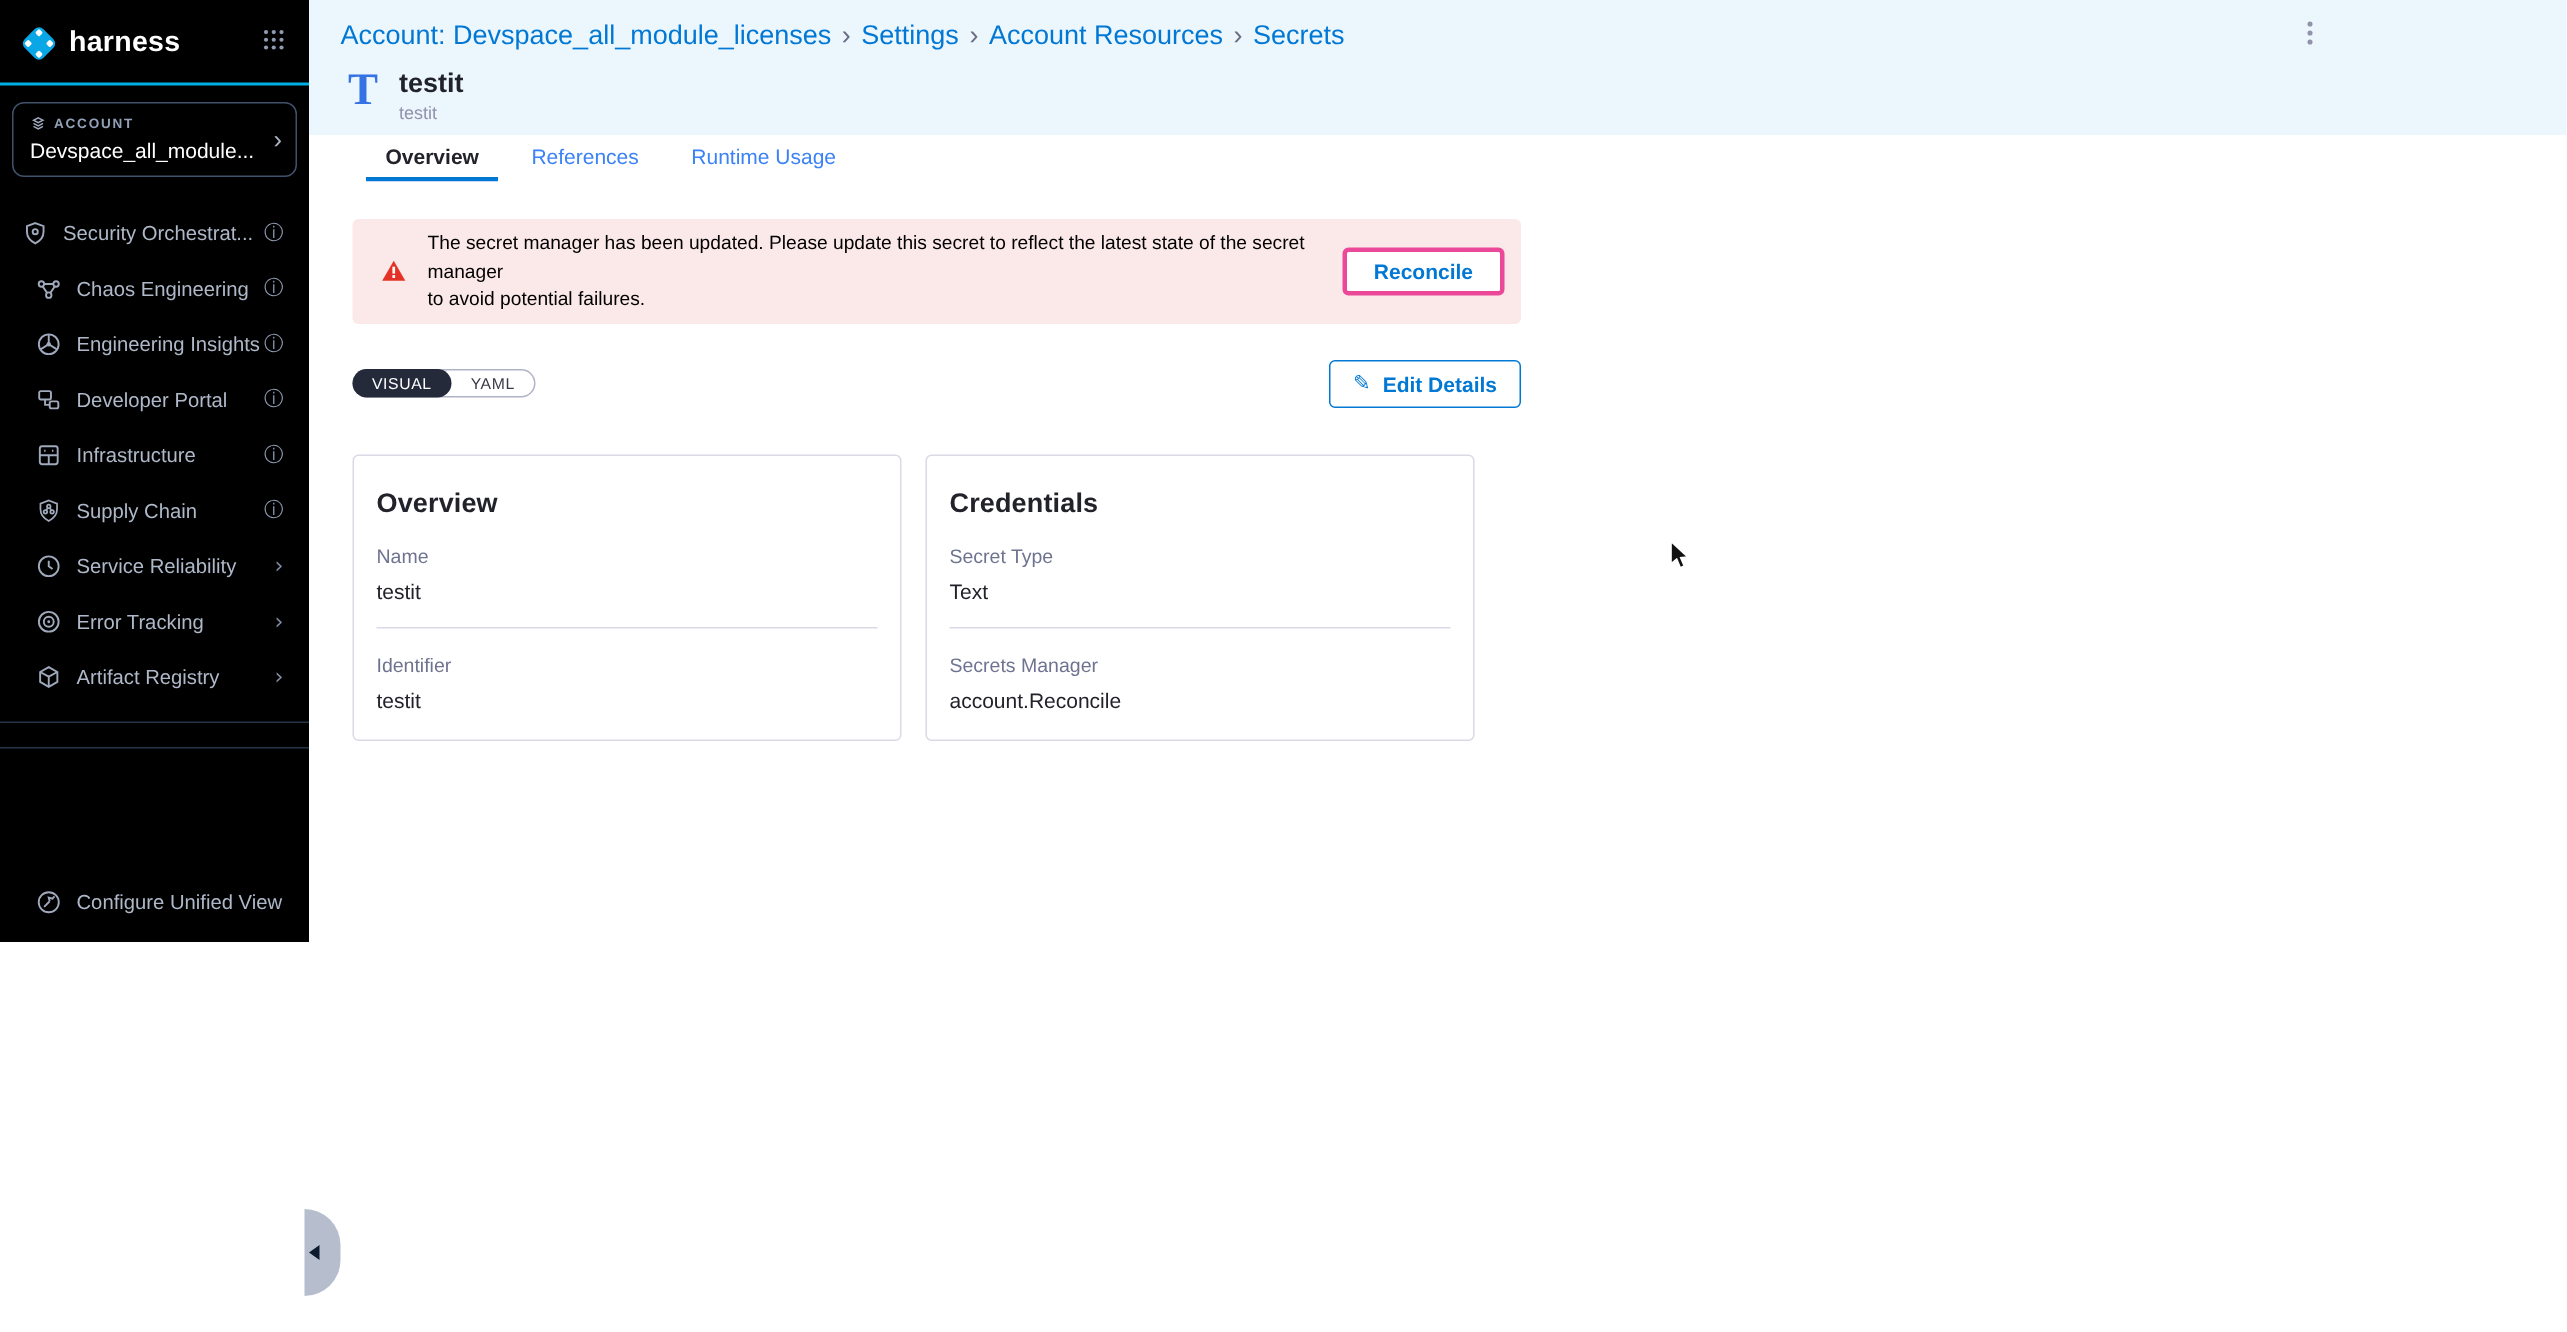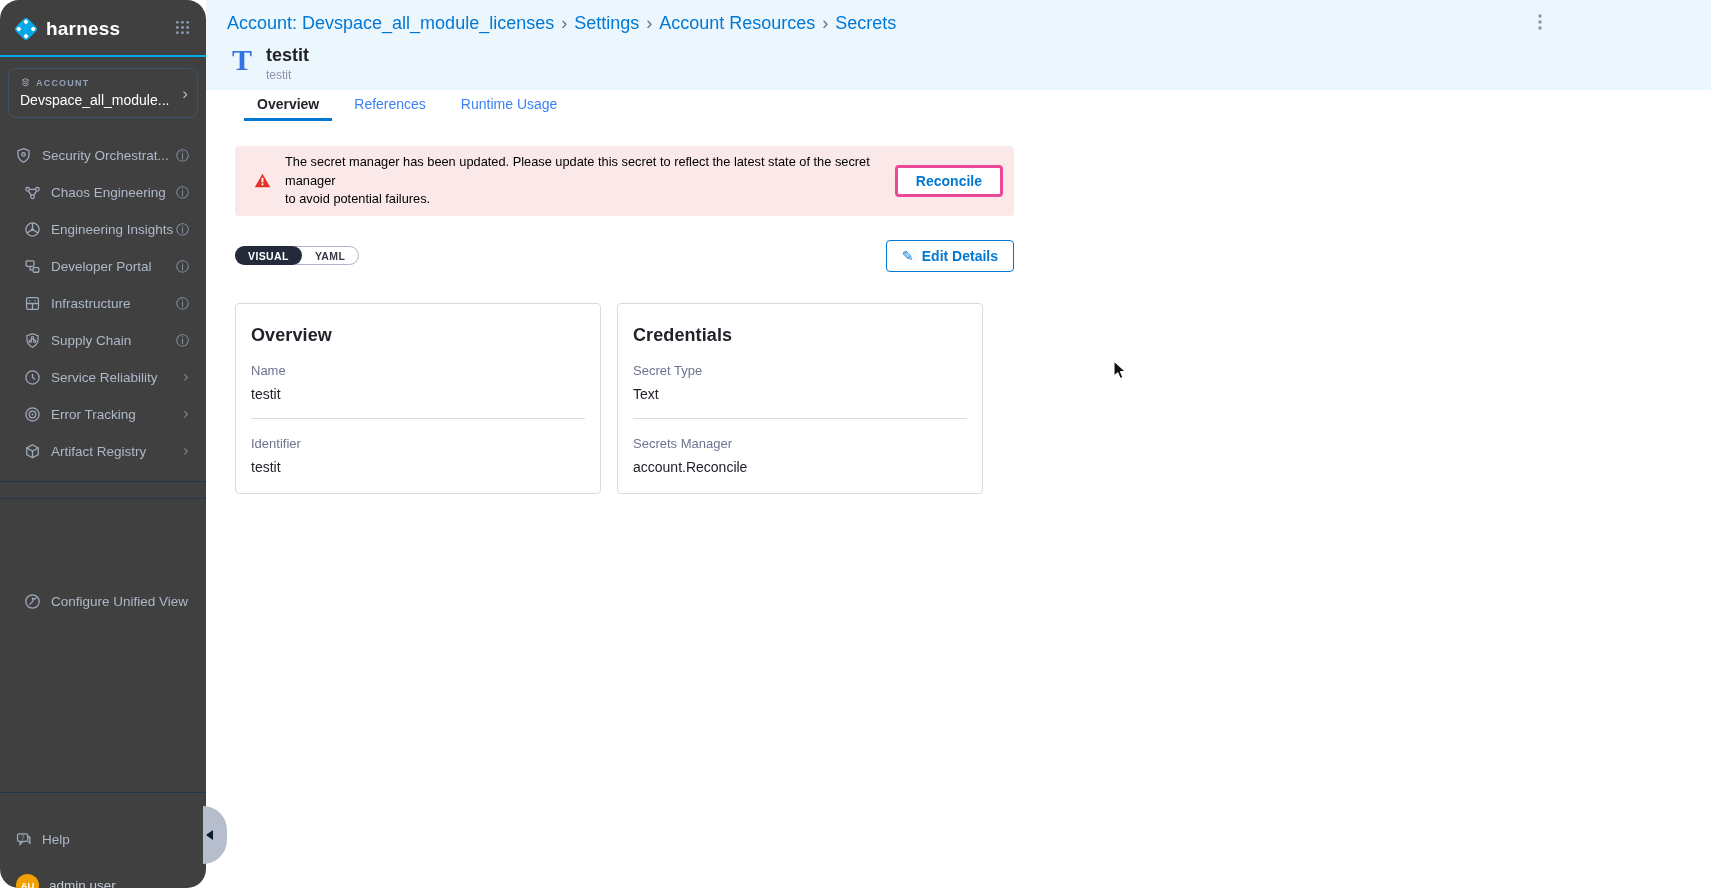--- a/index.html
+++ b/index.html
@@ -1,26 +1,26 @@
 <!DOCTYPE html>
 <html><head>
 <meta charset="utf-8">
 <style>
   * { margin:0; padding:0; box-sizing:border-box; }
   html,body { width:1711px; height:888px; overflow:hidden; }
   body { font-family:"Liberation Sans","DejaVu Sans",sans-serif; display:flex; background:#fff; position:relative; }
 
   
-  .sidebar { width:206px; height:888px; background:#404040; flex-shrink:0; position:relative; overflow:hidden; color:#aeb8c8;border-radius:19px; }
+  .sidebar { width:206px; height:628px; background:#000000; flex-shrink:0; position:relative; overflow:hidden; color:#aeb8c8; }
   .logo-row { display:flex; align-items:center; padding:16px 16px 13px 13px; }
   .logo-text { color:#fff; font-size:19px; font-weight:700; margin-left:7px; letter-spacing:.2px; }
   .apps-grid { margin-left:auto; color:#8f9bb3; cursor:pointer; }
   .teal-rule { height:2px; background:#00ade4; }
   .account-card { margin:11px 8px 0 8px; border:1px solid #40526b; border-radius:8px; padding:8px 26px 9px 11px; position:relative; cursor:pointer; }
-  .account-label { font-size:9px; letter-spacing:1.2px; color:#93a1b8; display:flex; align-items:center; gap:5px; font-weight:700; }
+  .account-label { font-size:9px; letter-spacing:1.2px; color:#93a1b8; display:flex; gap:5px; font-weight:700; }
   .account-name { color:#fff; font-size:14px; margin-top:4px; white-space:nowrap; overflow:hidden; }
   .account-chevron { position:absolute; right:9px; top:50%; transform:translateY(-50%); color:#aeb6c6; font-size:17px; line-height:1; }
   .nav { margin-top:23px; }
   .nav-item { display:flex; align-items:center; height:28px; margin-top:9px; padding:0 17px 0 24px; font-size:13.5px; cursor:pointer; }
   .nav-item:first-child { margin-top:0;padding-left:15px; }
   .nico { width:17px; height:17px; flex-shrink:0; color:#9fa9bc; }
   .nlabel { margin-left:10px; white-space:nowrap; }
   .ntrail { margin-left:auto; color:#8f9bb3; font-size:13px; font-family:"DejaVu Sans",sans-serif; line-height:1; }
   .ntrail.chev { font-size:15px; color:#7f8ba0; }
   .sb-divider { height:1px; background:#243449; margin-top:16px; }
@@ -54,21 +54,21 @@
   .tab.active { font-weight:700; color:#22222a; border-bottom-color:#0278d5; }
   .content { flex:1; background:#fff; padding:25px 0 0 29px; position:relative; }
 
   .banner { width:779px; min-height:45px; background:#fbe8e8; border-radius:4px; display:flex; align-items:center; padding:7px 11px 7px 19px; }
   .warn-icon { flex-shrink:0; margin-right:14px; }
   .banner-text { font-size:12.8px; color:#000000; line-height:1.45; max-width:608px; }
   .reconcile-btn { margin-left:auto; background:#fff; color:#0278d5; border:3px solid #ec4899; border-radius:4px; font-weight:700; font-size:14px; padding:5px 18px; cursor:pointer; font-family:inherit; }
 
   .toolbar-row { width:779px; margin-top:24px; display:flex; align-items:center; }
   .toggle { display:flex; align-items:center; border:1px solid #b0b3c5; border-radius:10px; height:19px; background:#fff; }
-  .seg { font-size:10.5px; font-weight:700; letter-spacing:.4px; padding:0 13px; height:100%; display:flex; align-items:center; cursor:pointer; }
+  .seg { font-size:10.5px; font-weight:400; letter-spacing:.4px; padding:0 13px; height:100%; display:flex; align-items:center; cursor:pointer; }
   .seg.visual { background:#252a3b; color:#fff; border-radius:10px; margin:-1px 0 -1px -1px; height:19px; }
   .seg.yaml { color:#383946; }
   .edit-btn { margin-left:auto; display:flex; gap:8px; align-items:center; border:1px solid #0278d5; color:#0278d5; background:#fff; border-radius:4px; font-size:14px; font-weight:700; padding:7px 15px; cursor:pointer; font-family:inherit; }
   .pencil { font-family:"DejaVu Sans",sans-serif; font-size:14px; font-weight:400; }
 
   .cards-row { display:flex; gap:16px; margin-top:31px; }
   .card { width:366px; height:191px; border:1px solid #d9dae6; border-radius:4px; background:#fff; padding:21px 15px 0 15px; }
   .card-title { font-size:18px; font-weight:700; color:#22222a; letter-spacing:.1px; }
   .field-label { margin-top:17px; font-size:13px; color:#6e7390; }
   .field-value { margin-top:8px; font-size:14px; color:#22222a; }

